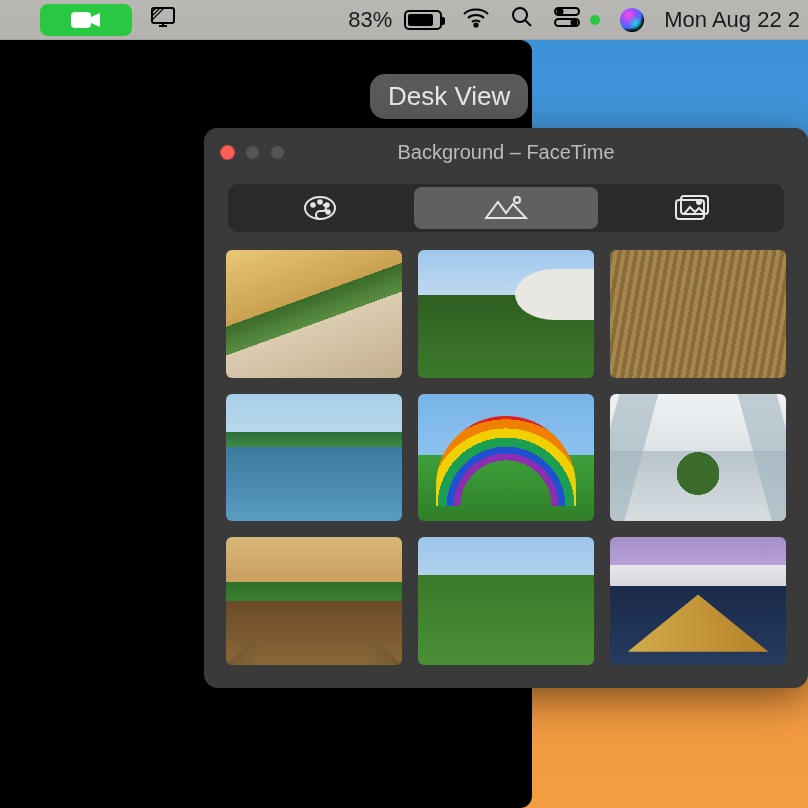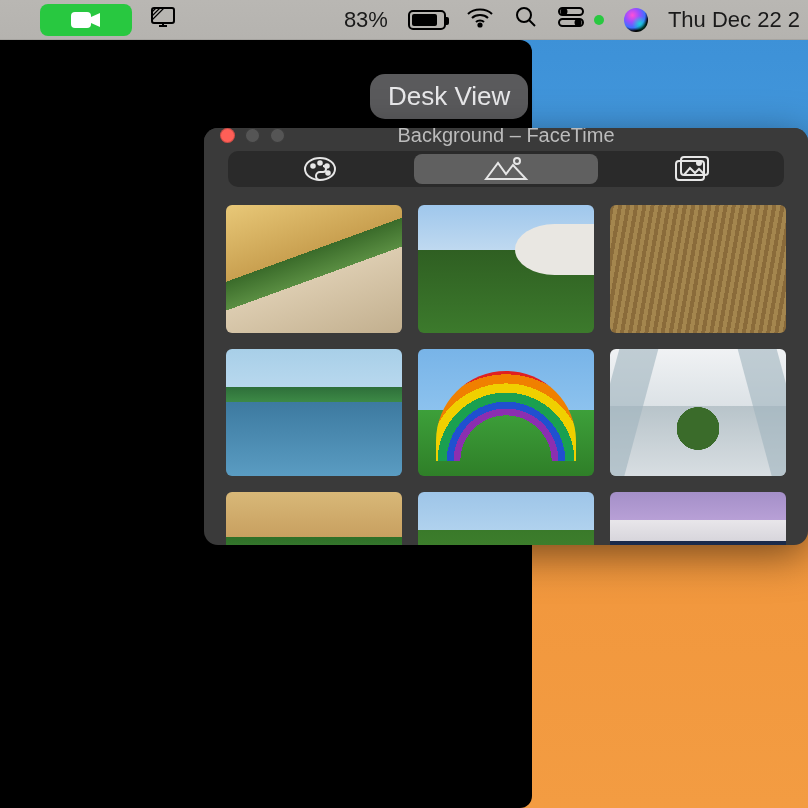--- a/index.html
+++ b/index.html
@@ -45,21 +45,21 @@
     .menubar .right { display: flex; align-items: center; gap: 20px; }
     .cam-pill {
       display: flex; align-items: center; justify-content: center;
       width: 92px; height: 32px;
       background: #28c840;
       border-radius: 8px;
       margin-left: 36px;
     }
     .cam-pill svg { fill: #fff; }
     .screenshare-icon svg { stroke: #000; }
-    .battery { display: flex; align-items: center; gap: 20px; }
+    .battery { display: flex; align-items: center; gap: 12px; }
     .battery-text { font-size: 22px; font-weight: 500; }
     .battery-shell {
       width: 38px; height: 20px; border: 2px solid #000; border-radius: 5px;
       position: relative; display: flex; align-items: center; padding: 2px;
     }
     .battery-shell::after {
       content: ''; position: absolute; right: -5px; top: 5px; width: 3px; height: 8px;
       background: #000; border-radius: 0 2px 2px 0;
     }
     .battery-fill { height: 100%; background: #000; border-radius: 2px; width: 83%; }
@@ -86,21 +86,21 @@
       font-weight: 500;
       padding: 7px 18px;
       border-radius: 15px;
       box-shadow: 0 2px 6px rgba(0,0,0,0.3);
     }
 
     
     .bg-window {
       position: absolute;
       top: 128px; left: 204px;
-      width: 604px; height: 417px;
+      width: 604px; height: 560px;
       background: #3a3a3a;
       border-radius: 14px;
       overflow: hidden;
       box-shadow: 0 10px 40px rgba(0,0,0,0.5);
       display: flex; flex-direction: column;
     }
     .titlebar {
       height: 48px;
       display: flex; align-items: center;
       padding: 0 16px;
@@ -219,21 +219,21 @@
     <span class="cc-icon">
       <svg width="26" height="20" viewBox="0 0 26 20">
           <rect x="1" y="1" width="24" height="7" rx="3.5"></rect>
           <circle cx="6" cy="4.5" r="2.5" fill="#000"></circle>
           <rect x="1" y="12" width="24" height="7" rx="3.5"></rect>
           <circle cx="20" cy="15.5" r="2.5" fill="#000"></circle>
         </svg>
     </span>
     <span class="green-dot"></span>
     <span class="siri-orb"></span>
-    <span class="date-text">Thu Dec 22  2</span>
+    <span class="date-text">Mon Aug 22  2</span>
   </div>
 </div>
 
 <div class="desk-view-btn">Desk View</div>
 
 <div class="bg-window">
   <div class="titlebar">
     <div class="traffic">
       <div class="dot red"></div>
       <div class="dot gray"></div>

